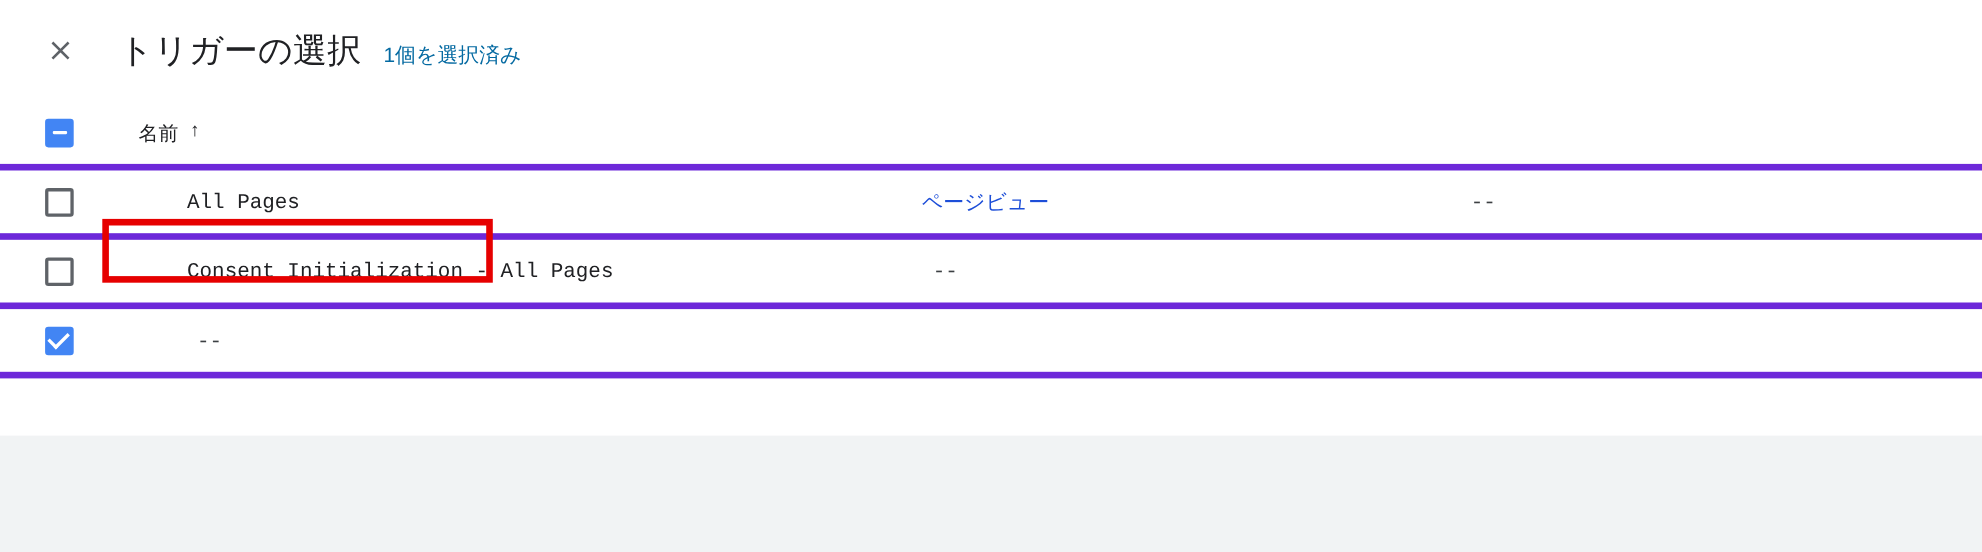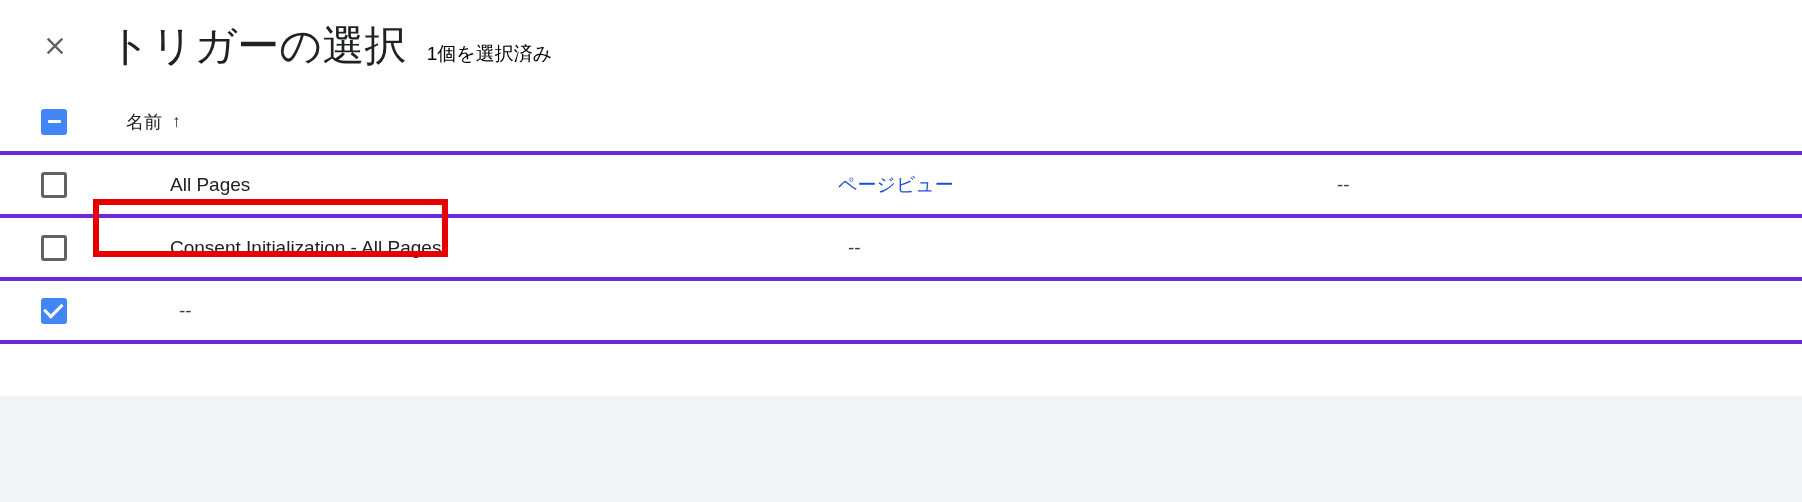--- a/index.html
+++ b/index.html
@@ -52,48 +52,49 @@
     cursor: pointer;
     flex: none;
   }
   .close-btn svg { display: block; }
   .title-wrap {
     display: flex;
     align-items: baseline;
     margin-left: 29px;
   }
   .dialog-title {
-    font-size: 42px;
+    font-size: 31px;
     color: #202124;
     letter-spacing: 0.1px;
     line-height: 1;
     white-space: nowrap;
   }
   .selected-count {
     font-size: 19px;
-    color: #000000;
+    color: #0369a1;
     margin-left: 20px;
     white-space: nowrap;
     cursor: pointer;
   }
 
   
   .table {
     position: absolute;
     left: 0;
     top: 92px;
     width: 1802px;
   }
   .row {
     position: relative;
     display: flex;
     align-items: center;
     height: 63px;
     box-sizing: border-box;
-    border-bottom: 4px solid #6d28d9;
+    border-bottom: 6px solid #6d28d9;
+    font-family: Liberation Mono, monospace;
   }
   .row.header-row {
     height: 63px;
   }
   .row.data-row { height: 63px; gap: 44px; }
 
   .cell-check {
     width: 110px;
     flex: none;
     display: flex;

